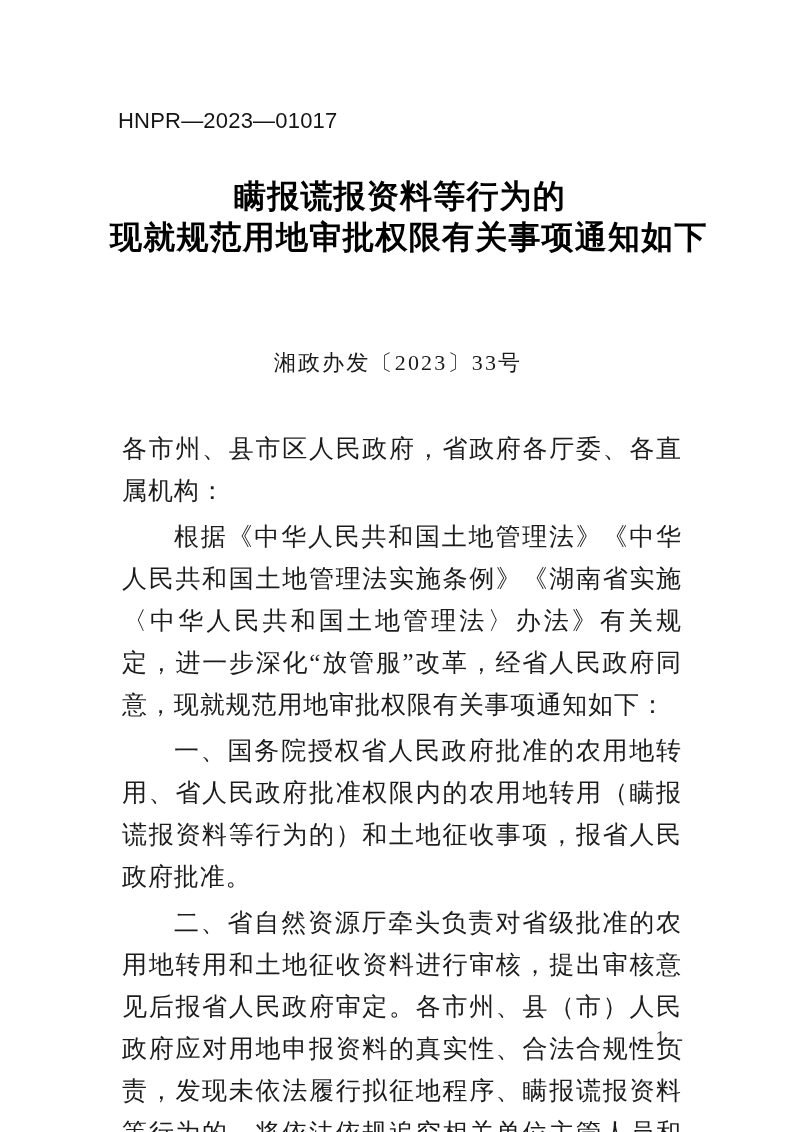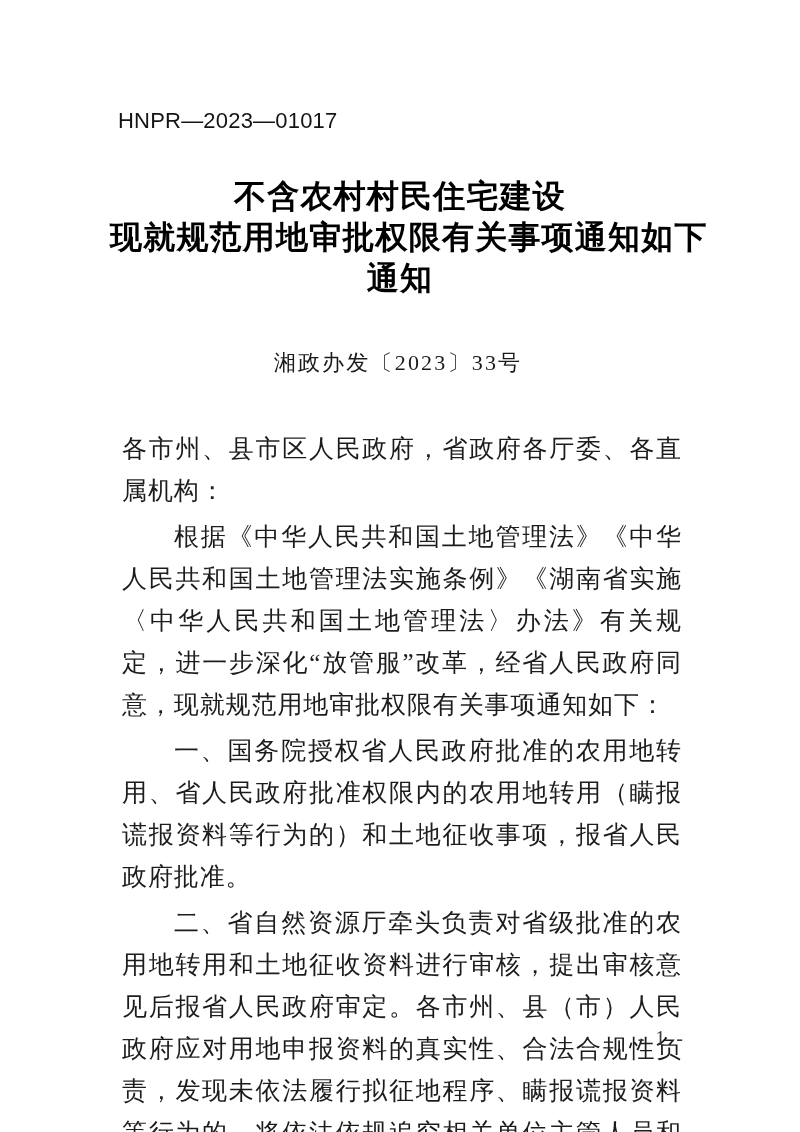--- a/index.html
+++ b/index.html
@@ -105,23 +105,22 @@
   }
 </style>
 </head>
 <body>
 
 <div class="page">
 
   <div class="doc-serial">HNPR—2023—01017</div>
 
   <div class="title-block">
-    <div class="title-line">不含农村村民住宅建设</div>
+    <div class="title-line">瞒报谎报资料等行为的</div>
     <div class="title-line">现就规范用地审批权限有关事项通知如下</div>
-    <div class="title-line">通知</div>
   </div>
 
   <div class="ref-number">湘政办发〔2023〕33号</div>
 
   <div class="body-block">
     <p class="para salutation">各市州、县市区人民政府，省政府各厅委、各直属机构：</p>
     <p class="para indent">根据《中华人民共和国土地管理法》《中华人民共和国土地管理法实施条例》《湖南省实施〈中华人民共和国土地管理法〉办法》有关规定，进一步深化“放管服”改革，经省人民政府同意，现就规范用地审批权限有关事项通知如下：</p>
     <p class="para indent">一、国务院授权省人民政府批准的农用地转用、省人民政府批准权限内的农用地转用（瞒报谎报资料等行为的）和土地征收事项，报省人民政府批准。</p>
     <p class="para indent">二、省自然资源厅牵头负责对省级批准的农用地转用和土地征收资料进行审核，提出审核意见后报省人民政府审定。各市州、县（市）人民政府应对用地申报资料的真实性、合法合规性负责，发现未依法履行拟征地程序、瞒报谎报资料等行为的，将依法依规追究相关单位主管人员和直接责任人员的责任。</p>
   </div>

